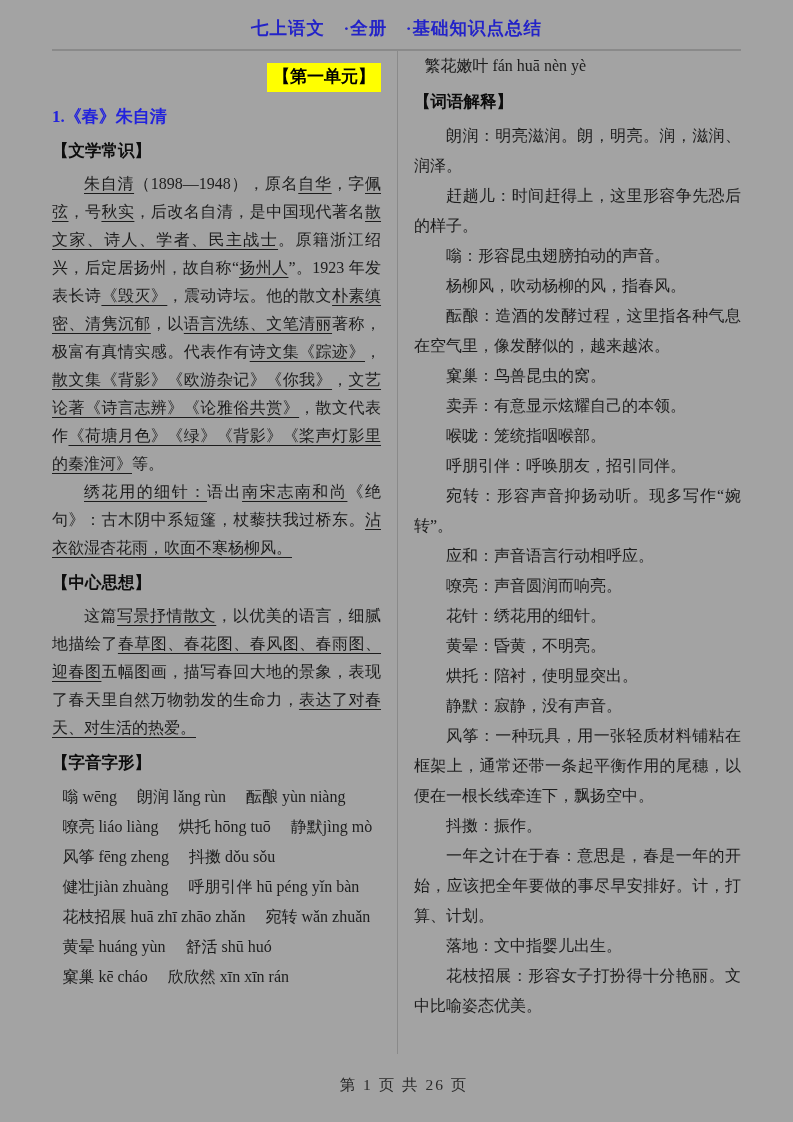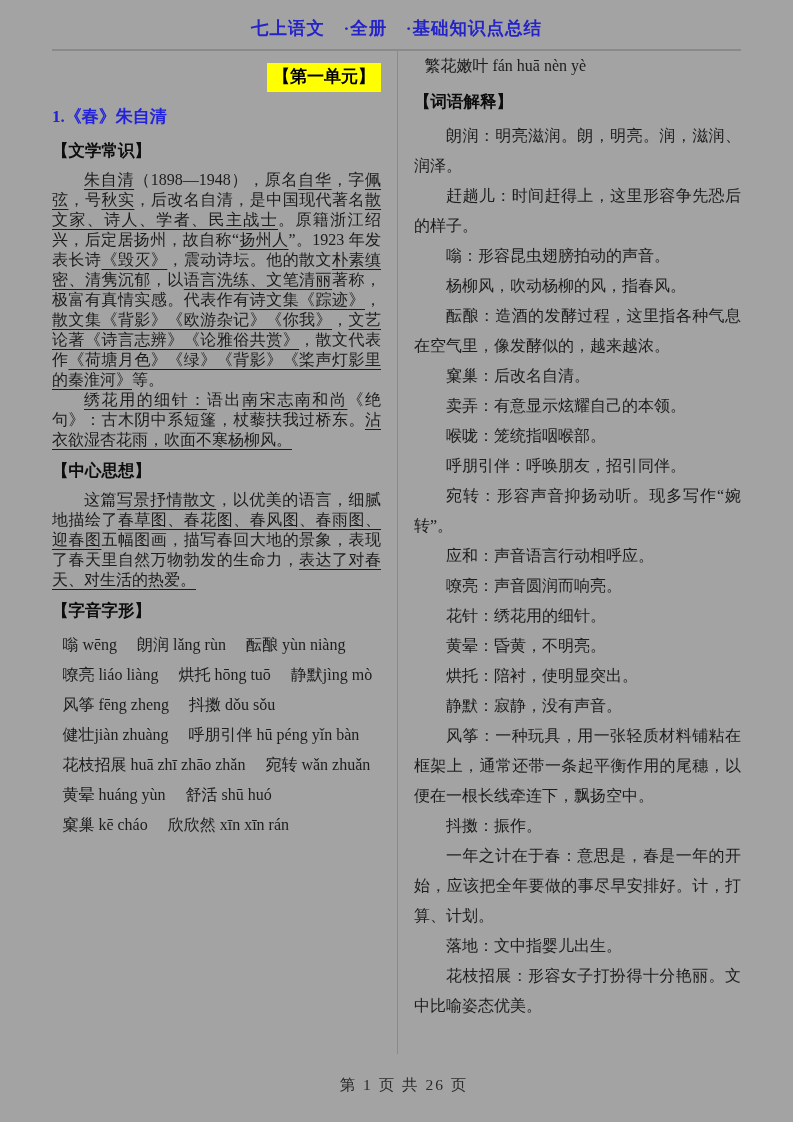--- a/index.html
+++ b/index.html
@@ -70,21 +70,21 @@
   }
   h3.heading{
     margin:7px 0 5px 0;
     font-size:16.5px;
     font-weight:bold;
     color:#0d0d0d;
     line-height:28px;
   }
   p.rich{
     font-size:16px;
-    line-height:20px;
+    line-height:28px;
     text-indent:2em;
     text-align:justify;
     color:#1c1c1c;
   }
   .u{
     text-decoration:underline;
     text-underline-offset:4px;
     text-decoration-thickness:1px;
   }
   p.pinyin{
@@ -142,21 +142,21 @@
       </div>
     <div class="col-divider"></div>
     <div class="col col-right">
         <p class="blk pinyin">繁花嫩叶 fán huā nèn yè</p>
         <h3 class="blk heading">【词语解释】</h3>
         <p class="blk def">朗润：明亮滋润。朗，明亮。润，滋润、润泽。</p>
         <p class="blk def">赶趟儿：时间赶得上，这里形容争先恐后的样子。</p>
         <p class="blk def">嗡：形容昆虫翅膀拍动的声音。</p>
         <p class="blk def">杨柳风，吹动杨柳的风，指春风。</p>
         <p class="blk def">酝酿：造酒的发酵过程，这里指各种气息在空气里，像发酵似的，越来越浓。</p>
-        <p class="blk def">窠巢：后改名自清。</p>
+        <p class="blk def">窠巢：鸟兽昆虫的窝。</p>
         <p class="blk def">卖弄：有意显示炫耀自己的本领。</p>
         <p class="blk def">喉咙：笼统指咽喉部。</p>
         <p class="blk def">呼朋引伴：呼唤朋友，招引同伴。</p>
         <p class="blk def">宛转：形容声音抑扬动听。现多写作“婉转”。</p>
         <p class="blk def">应和：声音语言行动相呼应。</p>
         <p class="blk def">嘹亮：声音圆润而响亮。</p>
         <p class="blk def">花针：绣花用的细针。</p>
         <p class="blk def">黄晕：昏黄，不明亮。</p>
         <p class="blk def">烘托：陪衬，使明显突出。</p>
         <p class="blk def">静默：寂静，没有声音。</p>

